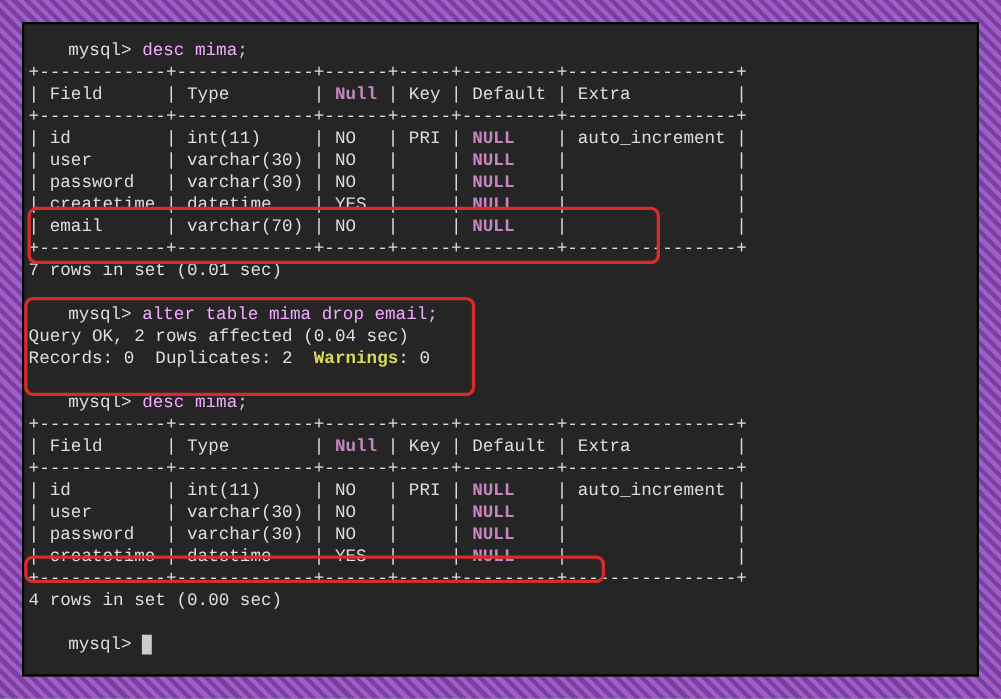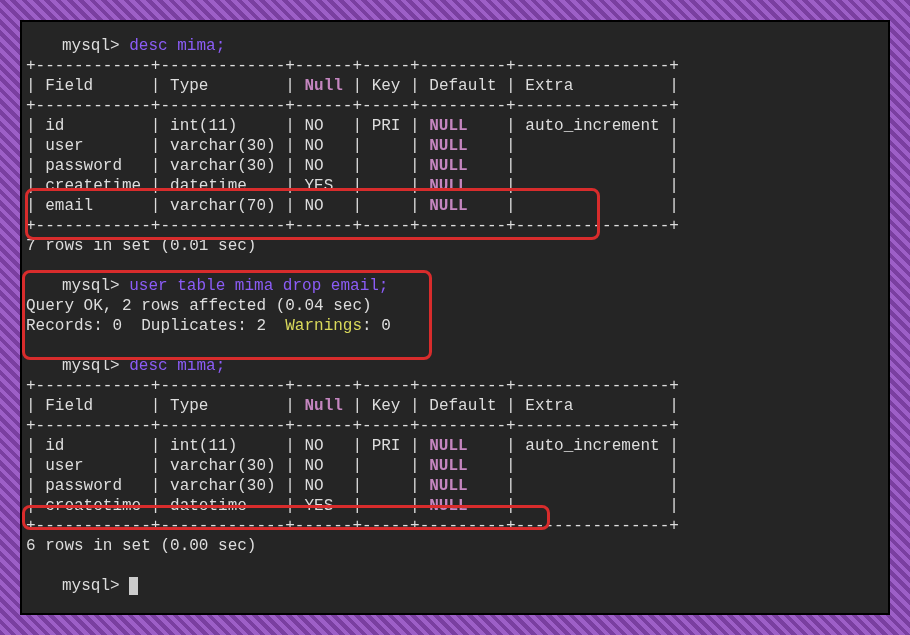--- a/index.html
+++ b/index.html
@@ -24,25 +24,25 @@
     bottom: 20px;
     background: #252525;
     border: 2px solid #000;
     padding: 14px 4px;
     color: #ddd;
     white-space: pre;
     line-height: 20px;
     overflow: hidden;
   }
   .prompt { color: #ddd; padding-left: 36px; }
-  .cmd { color: #8b5cf6; text-align: right; }
+  .cmd { color: #f0abfc; text-align: right; }
   .border { color: #ddd; }
   .header-null { color: #c586c0; font-weight: bold; }
   .null-val { color: #c586c0; font-weight: bold; }
-  .warnings { color: #d9d95b; }
+  .warnings { color: #d9d95b; font-weight: bold; }
   .hl-box {
     position: absolute;
     border: 3px solid #d82c2c;
     border-radius: 8px;
     pointer-events: none;
   }
   .hl1 { top: 188px; left: 25px; width: 575px; height: 52px; }
   .hl2 { top: 270px; left: 22px; width: 410px; height: 90px; }
   .hl3 { top: 505px; left: 22px; width: 528px; height: 25px; }
   .cursor {
@@ -61,32 +61,32 @@
 <span class="border">| Field      | Type        | </span><span class="header-null">Null</span><span class="border"> | Key | Default | Extra          |</span>
 <span class="border">+------------+-------------+------+-----+---------+----------------+</span>
 <span>| id         | int(11)     | NO   | PRI | </span><span class="null-val">NULL</span><span>    | auto_increment |</span>
 <span>| user       | varchar(30) | NO   |     | </span><span class="null-val">NULL</span><span>    |                |</span>
 <span>| password   | varchar(30) | NO   |     | </span><span class="null-val">NULL</span><span>    |                |</span>
 <span>| createtime | datetime    | YES  |     | </span><span class="null-val">NULL</span><span>    |                |</span>
 <span>| email      | varchar(70) | NO   |     | </span><span class="null-val">NULL</span><span>    |                |</span>
 <span class="border">+------------+-------------+------+-----+---------+----------------+</span>
 <span>7 rows in set (0.01 sec)</span>
 
-<span class="prompt">mysql&gt;</span> <span class="cmd">user table mima drop email;</span>
+<span class="prompt">mysql&gt;</span> <span class="cmd">alter table mima drop email;</span>
 <span>Query OK, 2 rows affected (0.04 sec)</span>
 <span>Records: 0  Duplicates: 2  </span><span class="warnings">Warnings</span><span>: 0</span>
 
 <span class="prompt">mysql&gt;</span> <span class="cmd">desc mima;</span>
 <span class="border">+------------+-------------+------+-----+---------+----------------+</span>
 <span class="border">| Field      | Type        | </span><span class="header-null">Null</span><span class="border"> | Key | Default | Extra          |</span>
 <span class="border">+------------+-------------+------+-----+---------+----------------+</span>
 <span>| id         | int(11)     | NO   | PRI | </span><span class="null-val">NULL</span><span>    | auto_increment |</span>
 <span>| user       | varchar(30) | NO   |     | </span><span class="null-val">NULL</span><span>    |                |</span>
 <span>| password   | varchar(30) | NO   |     | </span><span class="null-val">NULL</span><span>    |                |</span>
 <span>| createtime | datetime    | YES  |     | </span><span class="null-val">NULL</span><span>    |                |</span>
 <span class="border">+------------+-------------+------+-----+---------+----------------+</span>
-<span>6 rows in set (0.00 sec)</span>
+<span>4 rows in set (0.00 sec)</span>
 
 <span class="prompt">mysql&gt;</span> <span class="cursor"></span></div>
 
 <div class="hl-box hl1"></div>
 <div class="hl-box hl2"></div>
 <div class="hl-box hl3"></div>
 
 </body></html>

